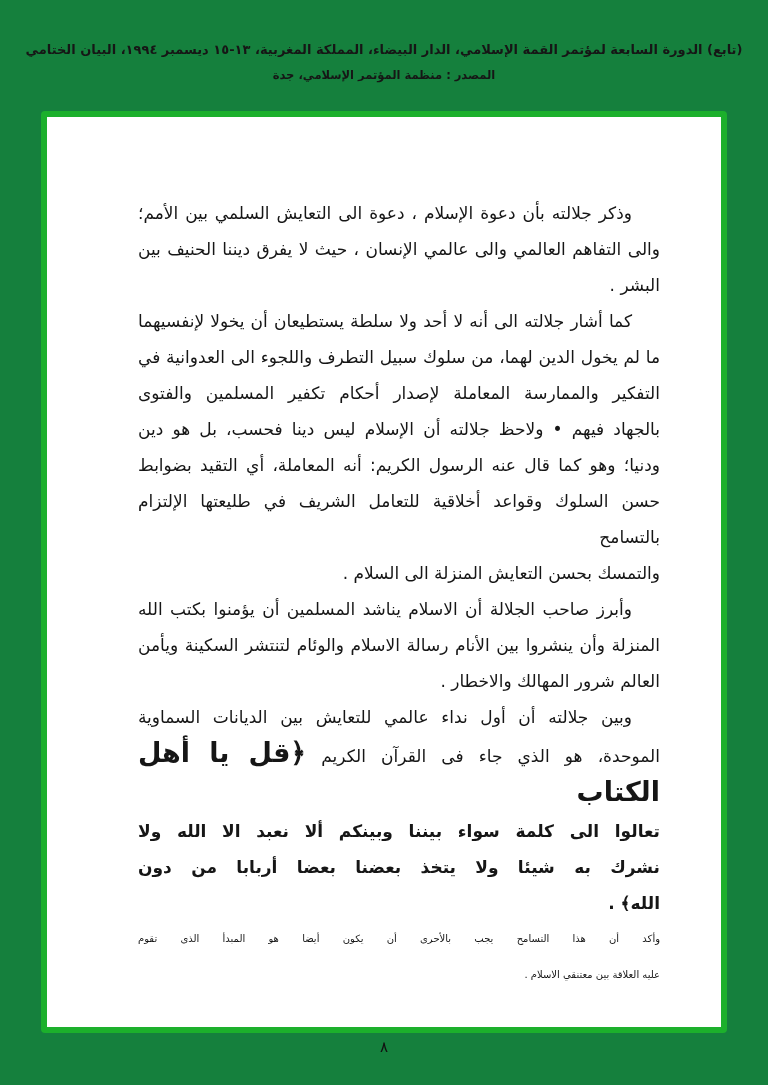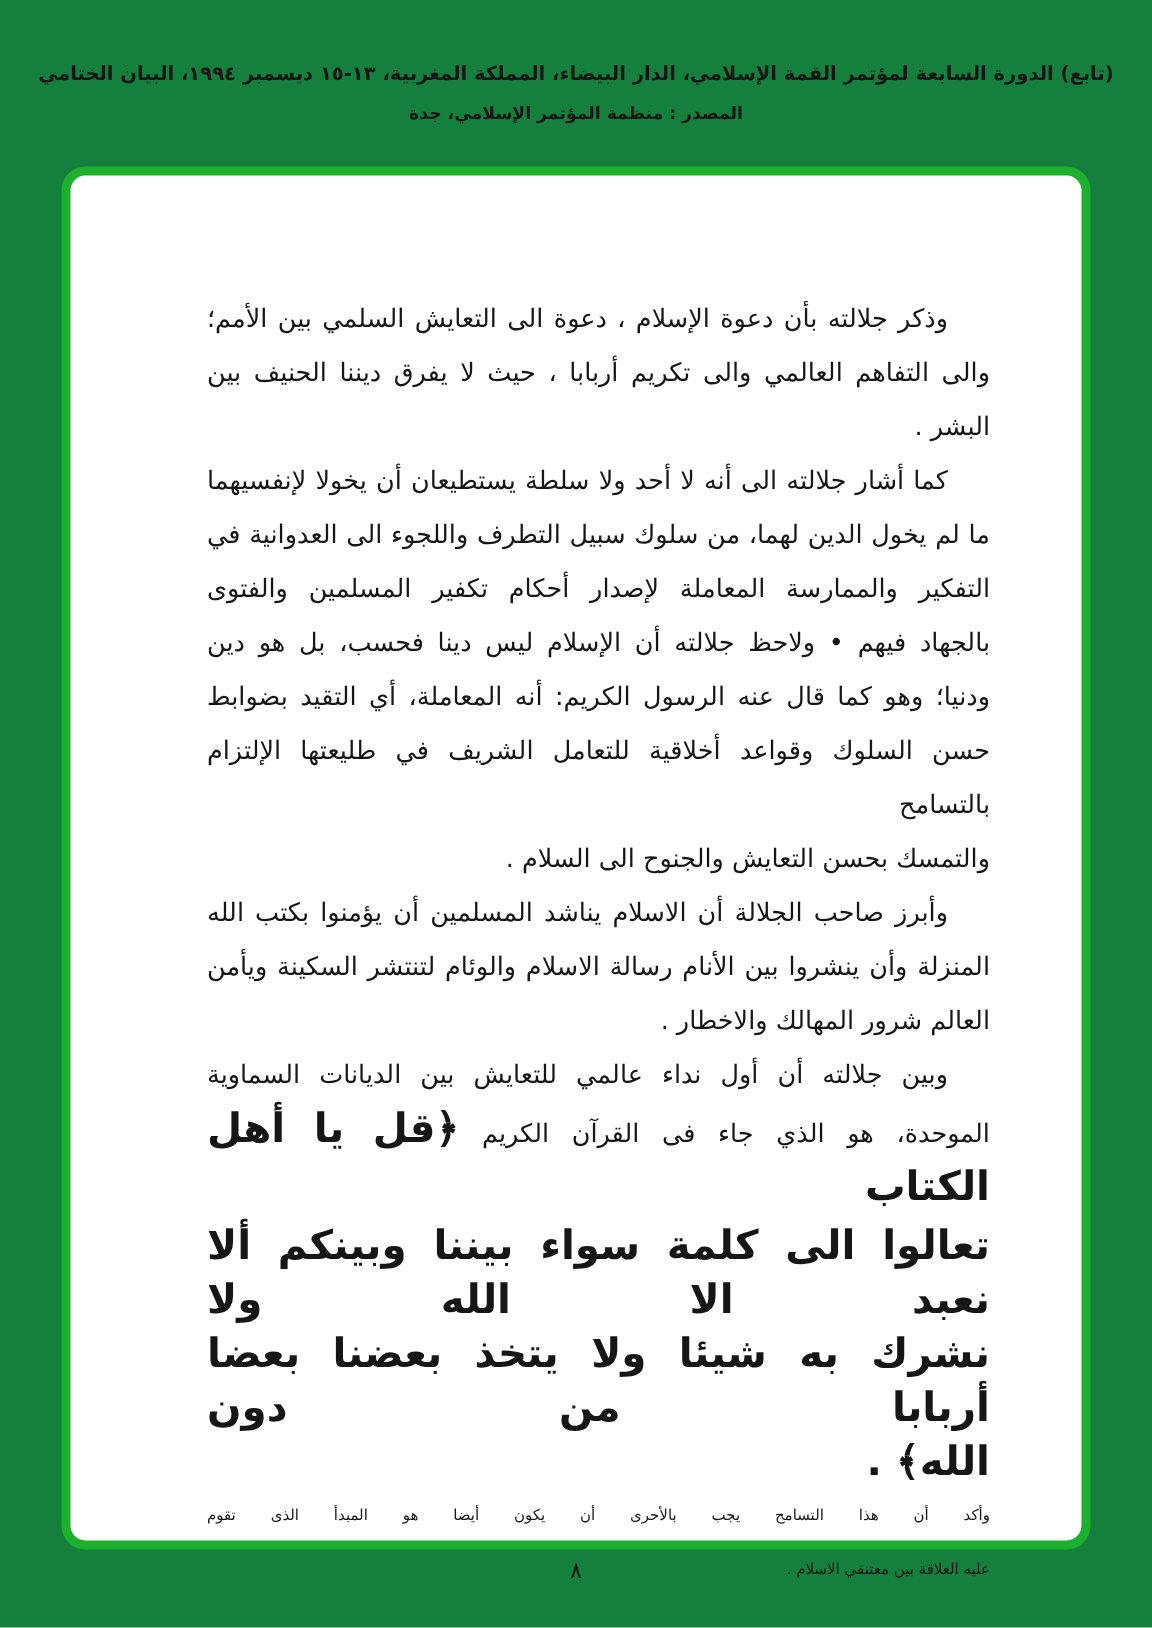--- a/index.html
+++ b/index.html
@@ -26,21 +26,21 @@
     margin-top: 7px;
   }
 
   
   .green-box {
     position: absolute;
     left: 41px; top: 111px;
     width: 686px; height: 922px;
     box-sizing: border-box;
     border: 6px solid #1cb02c;
-    border-radius: 16px;
+    border-radius: 4px;
     background: #ffffff;
   }
 
   
   .body-text {
     position: absolute; inset: 0;
     box-sizing: border-box;
     padding: 78px 61px 0 91px;
     direction: rtl;
   }
@@ -49,21 +49,21 @@
     direction: rtl;
     font-size: 17px;
     line-height: 36px;
     white-space: normal;
     text-align: justify;
     text-align-last: justify;
     color: #161616;
   }
   .line.first { text-indent: 28px; }
   .line.last  { text-align: center; text-align-last: right; }
-  .line.quran { font-size: 27px; font-weight: bold; }
+  .line.quran { font-size: 17px; font-weight: bold; }
   .line.small { font-size: 10px; }
   .seg-reg  { font-size: 17px; font-weight: normal; }
   .seg-bold { font-size: 27px; font-weight: bold; }
 
   
   .page-number {
     position: absolute; top: 1038px; left: 0; right: 0;
     text-align: center;
     font-size: 15px; line-height: 18px;
     color: #111111;
@@ -76,31 +76,31 @@
 
   <div class="header">
     <div class="header-line1">(تابع) الدورة السابعة لمؤتمر القمة الإسلامي، الدار البيضاء، المملكة المغربية، ١٣-١٥ ديسمبر ١٩٩٤، البيان الختامي</div>
     <div class="header-line2">المصدر :  منظمة المؤتمر الإسلامي، جدة</div>
   </div>
 
   <div class="green-box" style="border-color: rgb(28, 176, 44);">
     <div class="body-text">
         <div class="para">
           <div class="line first">وذكر جلالته بأن دعوة الإسلام ، دعوة الى التعايش السلمي بين الأمم؛</div>
-          <div class="line">والى التفاهم العالمي والى تكريم أربابا ، حيث لا يفرق ديننا الحنيف بين</div>
+          <div class="line">والى التفاهم العالمي والى عالمي الإنسان ، حيث لا يفرق ديننا الحنيف بين</div>
           <div class="line last">البشر .</div>
         </div>
         <div class="para">
           <div class="line first">كما أشار جلالته الى أنه لا أحد ولا سلطة يستطيعان أن يخولا لإنفسيهما</div>
           <div class="line">ما لم يخول الدين لهما، من سلوك سبيل التطرف واللجوء الى العدوانية في</div>
           <div class="line">التفكير والممارسة المعاملة لإصدار أحكام تكفير المسلمين والفتوى</div>
           <div class="line">بالجهاد فيهم • ولاحظ جلالته أن الإسلام ليس دينا فحسب، بل هو دين</div>
           <div class="line">ودنيا؛ وهو كما قال عنه الرسول الكريم: أنه المعاملة، أي التقيد بضوابط</div>
           <div class="line">حسن السلوك وقواعد أخلاقية للتعامل الشريف في طليعتها الإلتزام بالتسامح</div>
-          <div class="line last">والتمسك بحسن التعايش والجنوح الى السلام .</div>
+          <div class="line last">والتمسك بحسن التعايش المنزلة الى السلام .</div>
         </div>
         <div class="para">
           <div class="line first">وأبرز صاحب الجلالة أن الاسلام يناشد المسلمين أن يؤمنوا بكتب الله</div>
           <div class="line">المنزلة وأن ينشروا بين الأنام رسالة الاسلام والوئام لتنتشر السكينة ويأمن</div>
           <div class="line last">العالم شرور المهالك والاخطار .</div>
         </div>
         <div class="para">
           <div class="line first">وبين جلالته أن أول نداء عالمي للتعايش بين الديانات السماوية</div>
           <div class="line"><span class="seg-reg">الموحدة، هو الذي جاء فى القرآن الكريم </span><span class="seg-bold">﴿قل يا أهل الكتاب</span></div>
           <div class="line quran">تعالوا الى كلمة سواء بيننا وبينكم ألا نعبد الا الله ولا</div>

